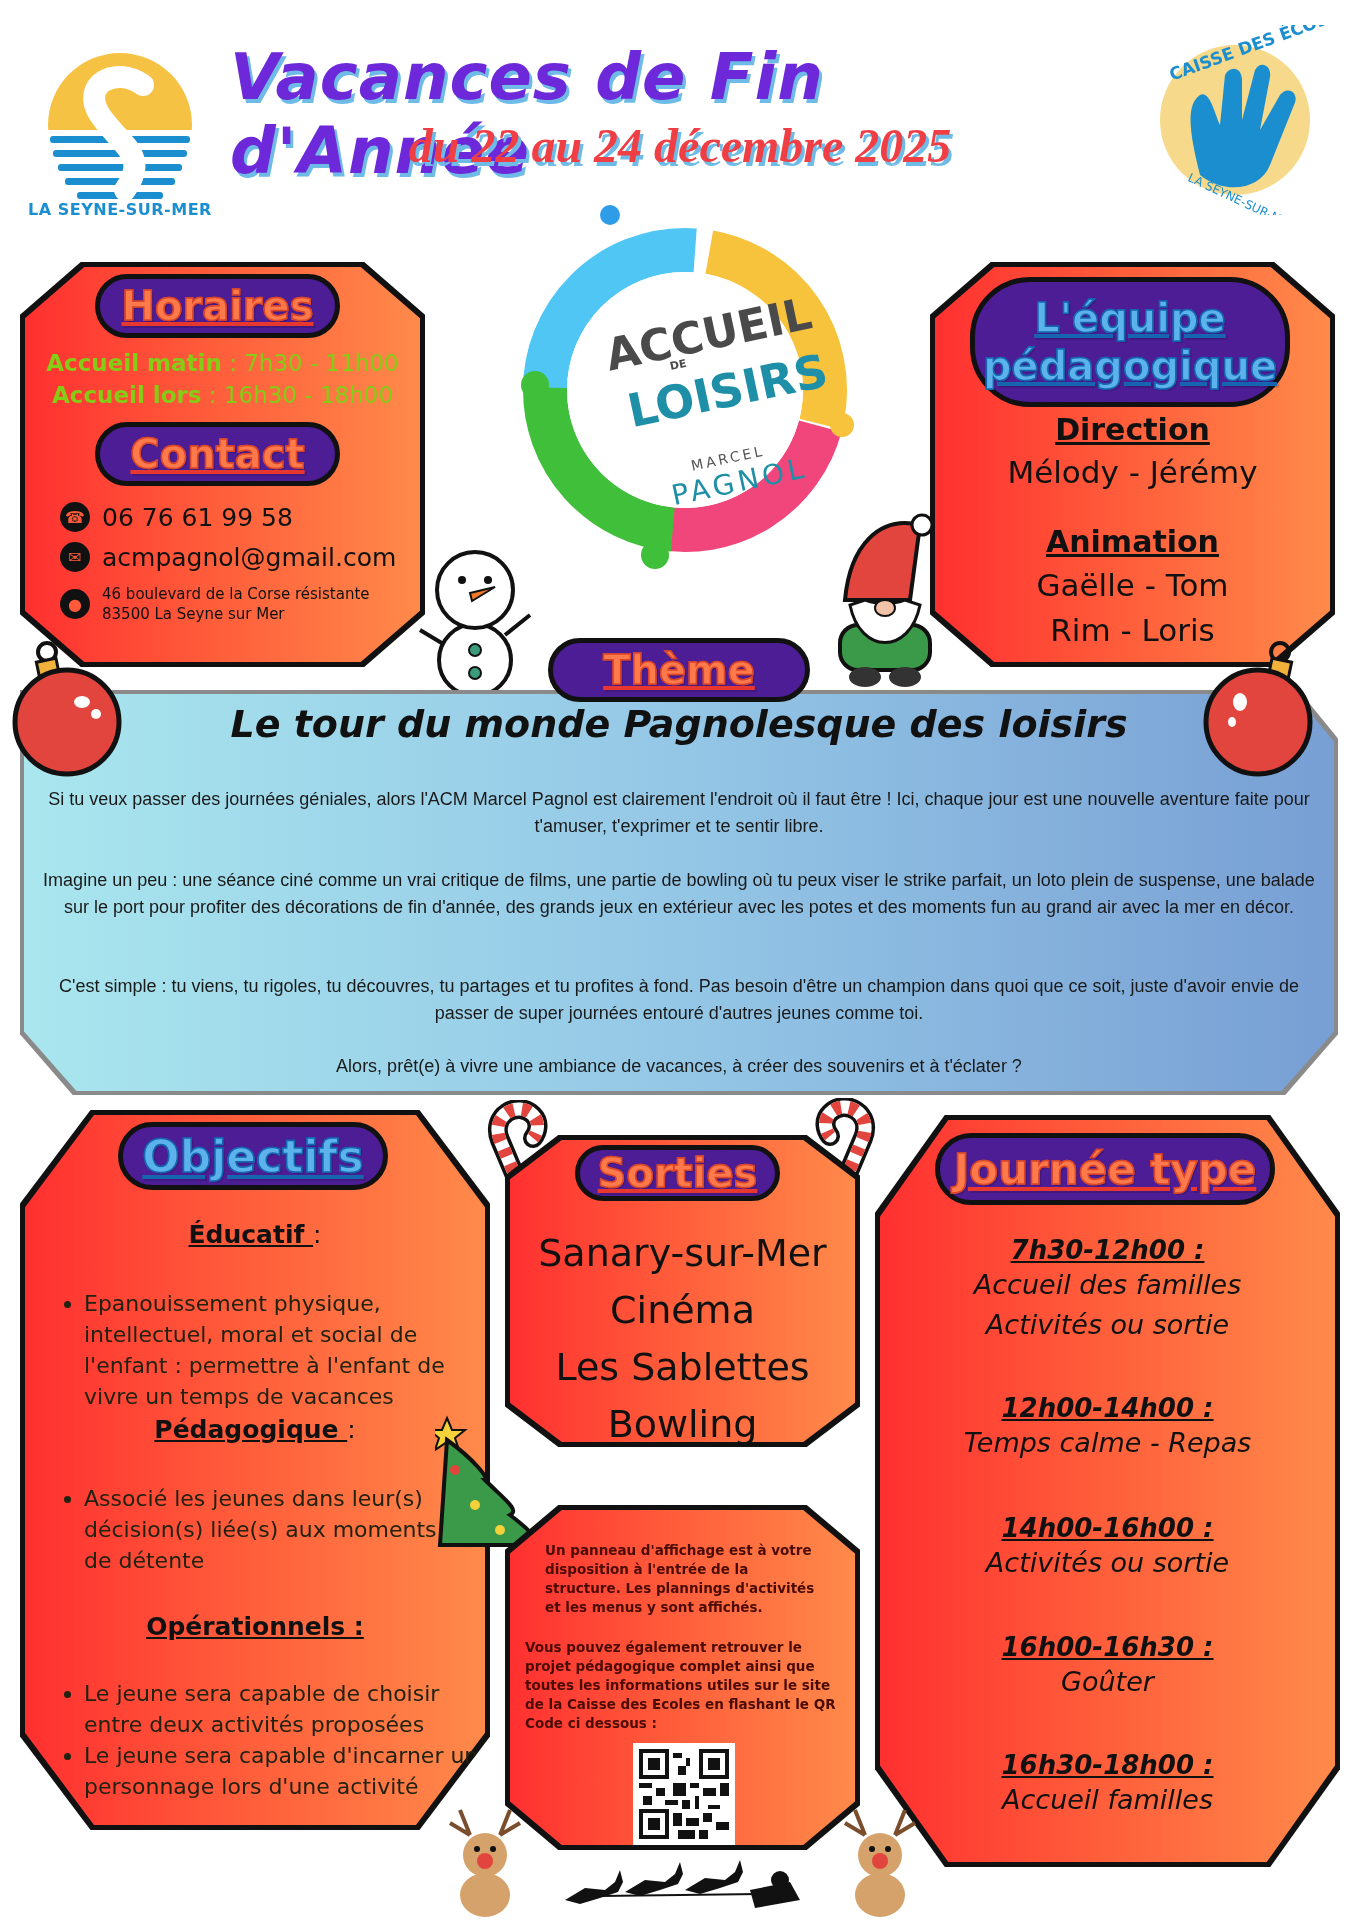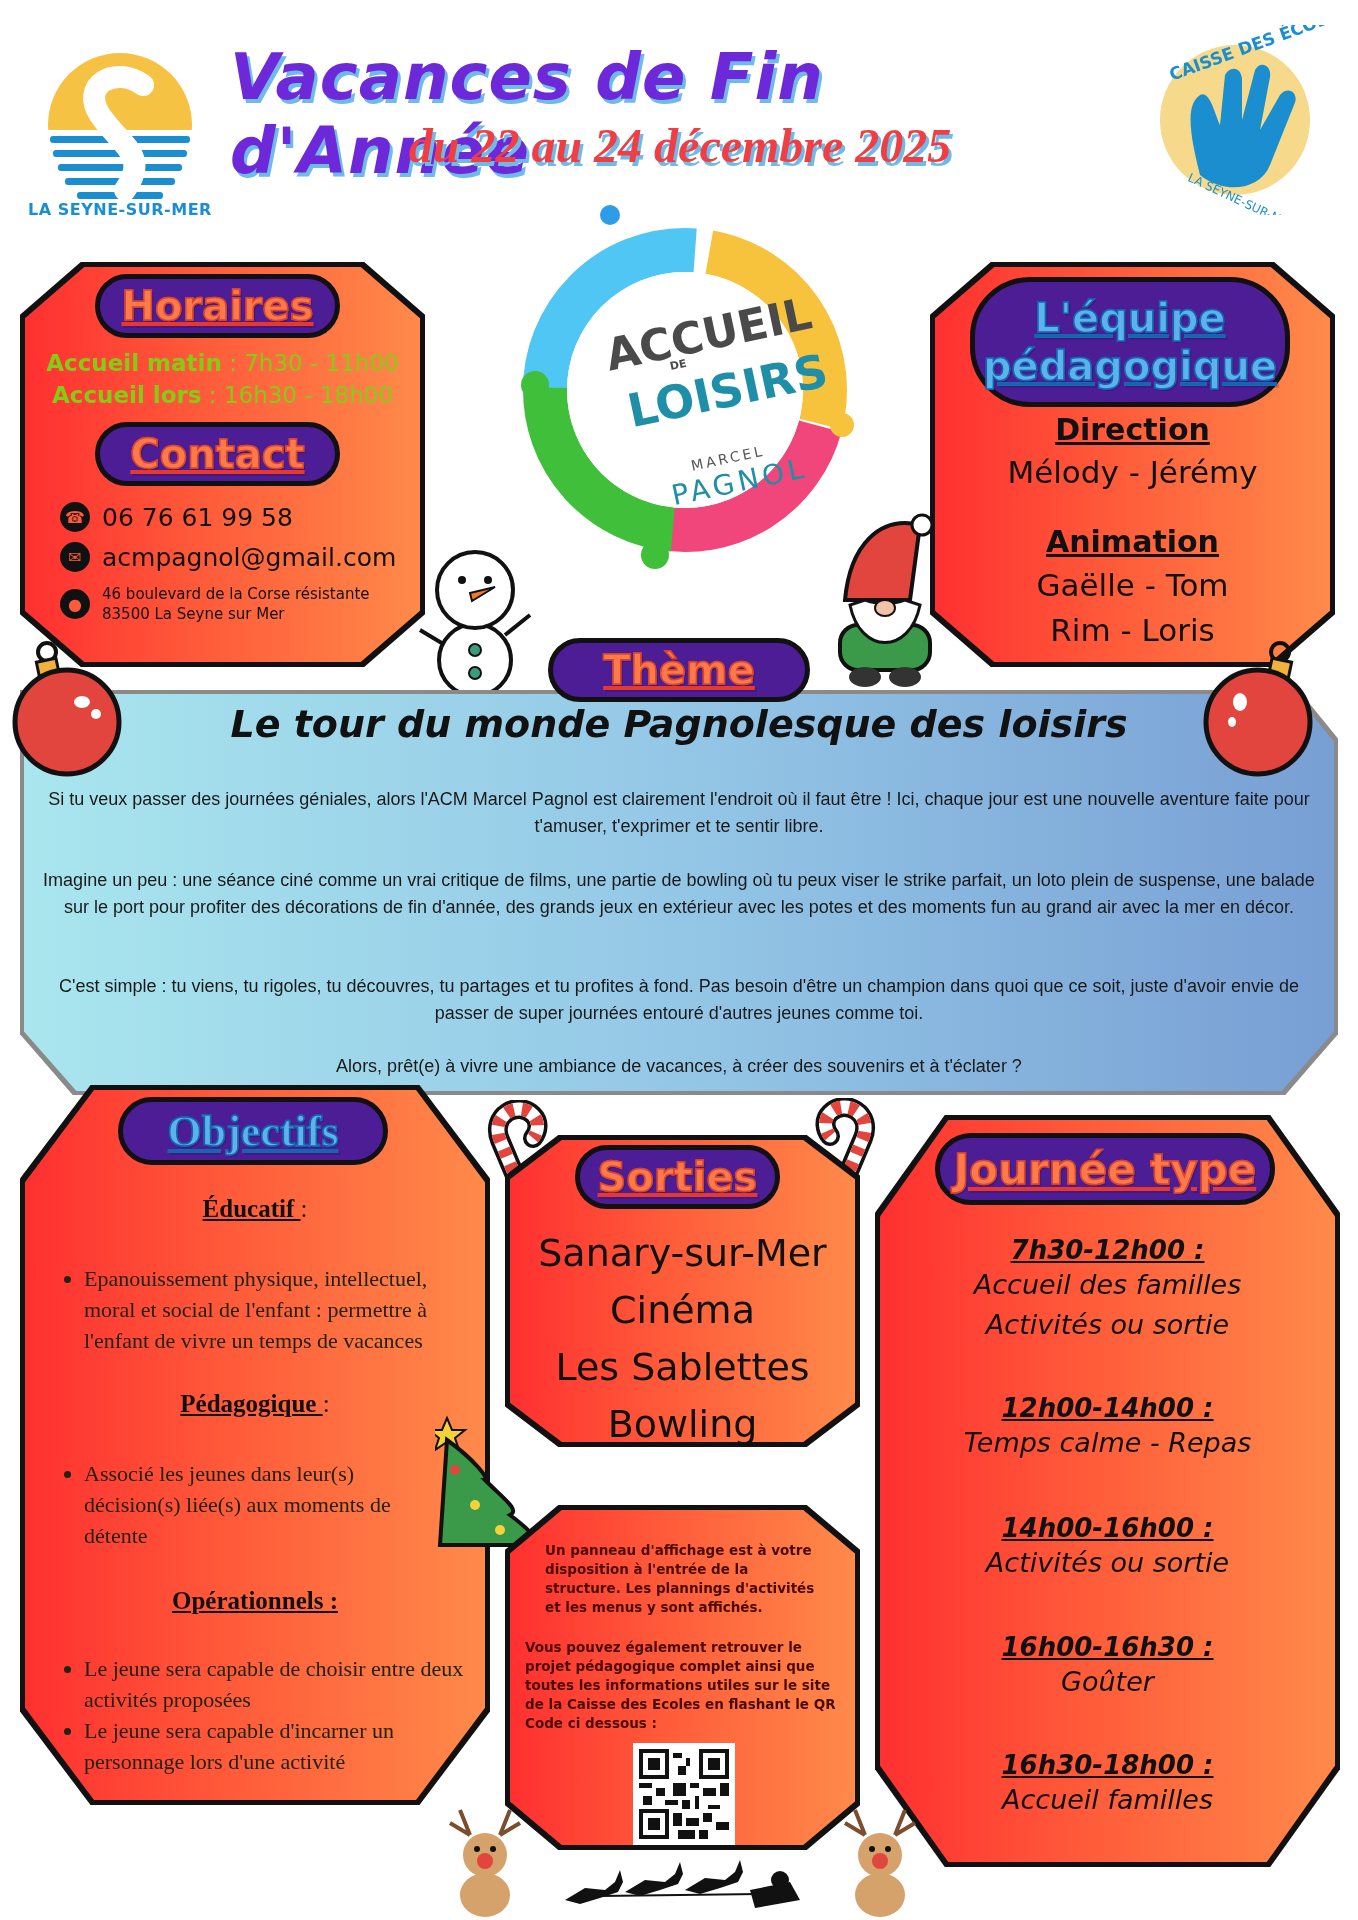--- a/index.html
+++ b/index.html
@@ -91,21 +91,21 @@
     left: 20px; top: 700px; width: 1318px; text-align: center;
     font-weight: bold; font-style: italic; font-size: 38px; color: #111;
   }
   .theme-para {
     width: 1290px; left: 34px; text-align: center; font-size: 18px; line-height: 27px; color: #1a1a1a;
     font-family: "Liberation Sans", sans-serif;
   }
   .theme-pill { left: 548px; top: 638px; width: 262px; height: 64px; font-size: 40px; }
 
   
-  .panel-obj { left: 20px; top: 1085px; width: 470px; height: 720px; font-family: Liberation Serif, serif; }
+  .panel-obj { left: 20px; top: 1110px; width: 470px; height: 720px; }
   .obj-head { text-align: center; font-weight: bold; font-size: 25px; color: #111; width: 100%; }
   .obj-head u { text-decoration: underline; }
   .obj-list { position: absolute; left: 40px; width: 420px; list-style: disc; padding-left: 24px; font-size: 22px; line-height: 31px; color: #221; }
 
   .panel-sorties { left: 505px; top: 1135px; width: 355px; height: 312px; }
   .sortie-item { width: 100%; text-align: center; font-size: 38px; color: #111; line-height: 57px; }
 
   .panel-info { left: 505px; top: 1505px; width: 355px; height: 345px; }
   .info-text { position: absolute; left: 10px; right: 10px; text-align: left; font-weight: bold; font-size: 13.5px; line-height: 19px; color: #4a0b05; }
   .qr { position: absolute; left: 128px; top: 238px; width: 102px; height: 102px; background: #fff; padding: 6px; }
@@ -300,21 +300,21 @@
   <svg width="80" height="140" viewBox="0 0 80 140">
     <path d="M20 130 L58 40 C68 15 40 0 25 15 C18 22 20 32 25 38" fill="none" stroke="#111" stroke-width="20" stroke-linecap="round"></path>
     <path d="M20 130 L58 40 C68 15 40 0 25 15 C18 22 20 32 25 38" fill="none" stroke="#fff" stroke-width="13" stroke-linecap="round"></path>
     <path d="M20 130 L58 40 C68 15 40 0 25 15 C18 22 20 32 25 38" fill="none" stroke="#e2453d" stroke-width="13" stroke-dasharray="8 8"></path>
   </svg>
 </div>
 
 <div class="abs oct panel-sorties">
   <div class="oct-inner"></div>
   <div class="oct-content">
-    <div class="pill pill-orange" style="left:70px;top:10px;width:205px;height:64px;font-size:40px;">Sorties</div>
+    <div class="pill pill-orange" style="left:70px;top:10px;width:205px;height:56px;font-size:40px;">Sorties</div>
     <div class="abs" style="top:90px;width:100%;">
       <div class="sortie-item">Sanary-sur-Mer</div>
       <div class="sortie-item">Cinéma</div>
       <div class="sortie-item">Les Sablettes</div>
       <div class="sortie-item">Bowling</div>
     </div>
   </div>
 </div>
 
 <div class="abs oct panel-info">

